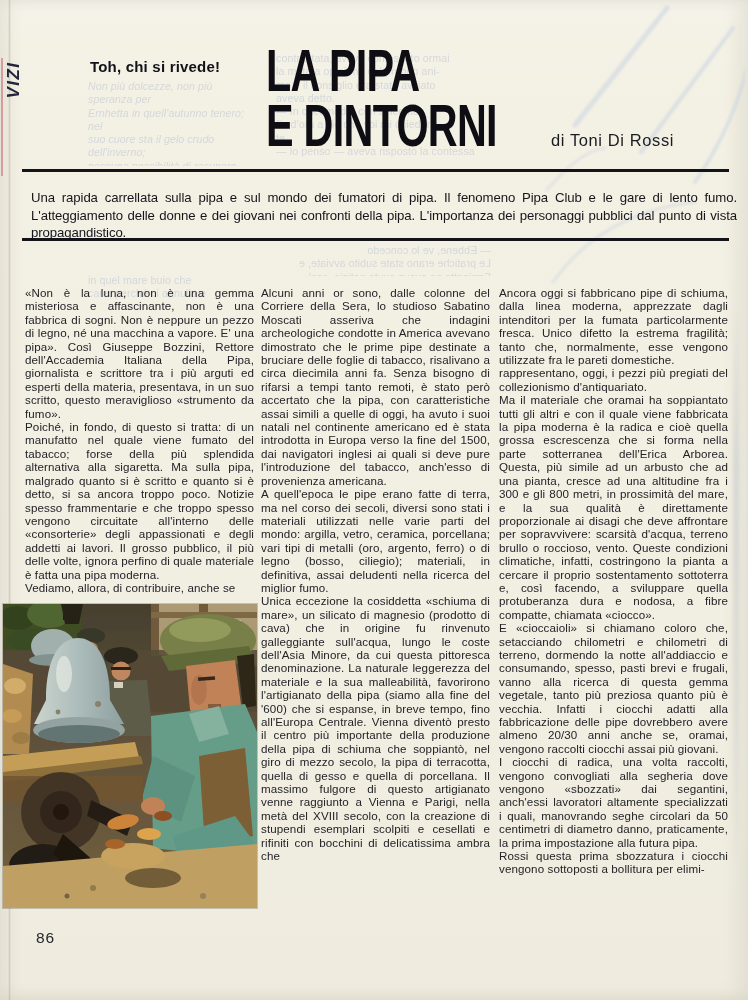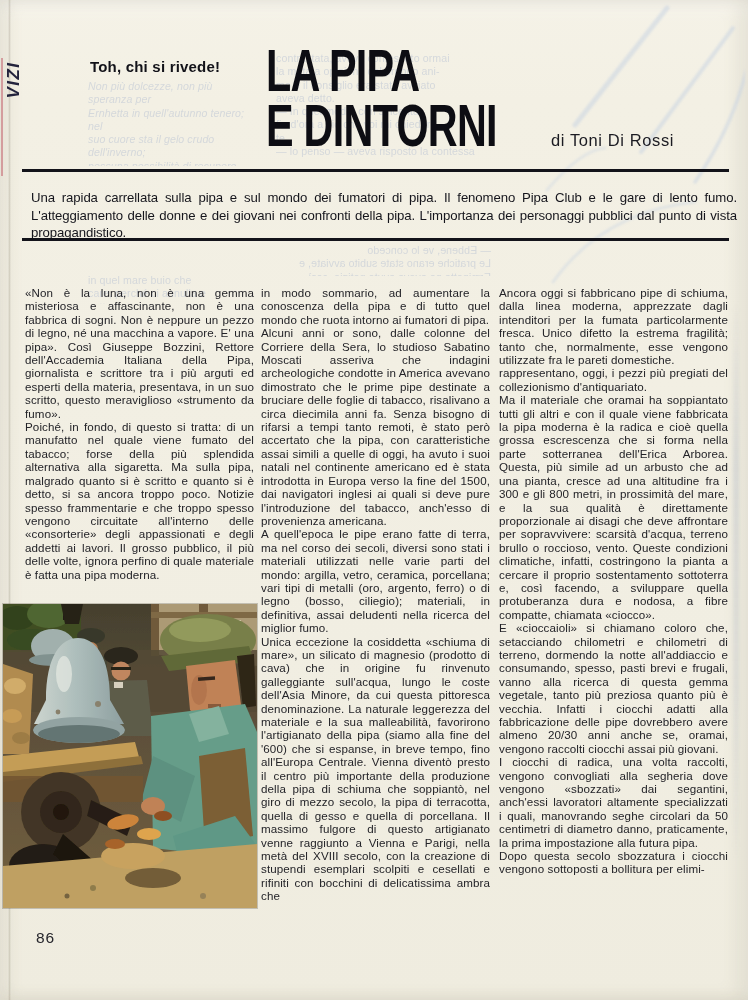--- a/index.html
+++ b/index.html
@@ -104,36 +104,36 @@
   </h1>
   <div class="byline">di Toni Di Rossi</div>
 
   <div class="rule rule-top"></div>
   <p class="standfirst">Una rapida carrellata sulla pipa e sul mondo dei fumatori di pipa. Il fenomeno Pipa Club e le gare di lento fumo. L'atteggiamento delle donne e dei giovani nei confronti della pipa. L'importanza dei personaggi pubblici dal punto di vista propagandistico.</p>
   <div class="rule rule-bottom"></div>
 
   <div class="col col1">
     <p>«Non è la luna, non è una gemma misteriosa e affascinante, non è una fabbrica di sogni. Non è neppure un pezzo di legno, né una macchina a vapore. E' una pipa». Così Giuseppe Bozzini, Rettore dell'Accademia Italiana della Pipa, giornalista e scrittore tra i più arguti ed esperti della materia, presentava, in un suo scritto, questo meraviglioso «strumento da fumo».</p>
     <p>Poiché, in fondo, di questo si tratta: di un manufatto nel quale viene fumato del tabacco; forse della più splendida alternativa alla sigaretta. Ma sulla pipa, malgrado quanto si è scritto e quanto si è detto, si sa ancora troppo poco. Notizie spesso frammentarie e che troppo spesso vengono circuitate all'interno delle «consorterie» degli appassionati e degli addetti ai lavori. Il grosso pubblico, il più delle volte, ignora perfino di quale materiale è fatta una pipa moderna.</p>
+    <p>Vediamo, allora, di contribuire, anche se</p>
   </div>
 
   <div class="col col2">
-    <p>in modo sommario, ad aumentare la conoscenza della pipa e di tutto quel mondo che ruota intorno ai fumatori di pipa.</p>
     <p>Alcuni anni or sono, dalle colonne del Corriere della Sera, lo studioso Sabatino Moscati asseriva che indagini archeologiche condotte in America avevano dimostrato che le prime pipe destinate a bruciare delle foglie di tabacco, risalivano a circa diecimila anni fa. Senza bisogno di rifarsi a tempi tanto remoti, è stato però accertato che la pipa, con caratteristiche assai simili a quelle di oggi, ha avuto i suoi natali nel continente americano ed è stata introdotta in Europa verso la fine del 1500, dai navigatori inglesi ai quali si deve pure l'introduzione del tabacco, anch'esso di provenienza americana.</p>
     <p>A quell'epoca le pipe erano fatte di terra, ma nel corso dei secoli, diversi sono stati i materiali utilizzati nelle varie parti del mondo: argilla, vetro, ceramica, porcellana; vari tipi di metalli (oro, argento, ferro) o di legno (bosso, ciliegio); materiali, in definitiva, assai deludenti nella ricerca del miglior fumo.</p>
     <p>Unica eccezione la cosiddetta «schiuma di mare», un silicato di magnesio (prodotto di cava) che in origine fu rinvenuto galleggiante sull'acqua, lungo le coste dell'Asia Minore, da cui questa pittoresca denominazione. La naturale leggerezza del materiale e la sua malleabilità, favorirono l'artigianato della pipa (siamo alla fine del '600) che si espanse, in breve tempo, fino all'Europa Centrale. Vienna diventò presto il centro più importante della produzione della pipa di schiuma che soppiantò, nel giro di mezzo secolo, la pipa di terracotta, quella di gesso e quella di porcellana. Il massimo fulgore di questo artigianato venne raggiunto a Vienna e Parigi, nella metà del XVIII secolo, con la creazione di stupendi esemplari scolpiti e cesellati e rifiniti con bocchini di delicatissima ambra che</p>
   </div>
 
   <div class="col col3">
     <p>Ancora oggi si fabbricano pipe di schiuma, dalla linea moderna, apprezzate dagli intenditori per la fumata particolarmente fresca. Unico difetto la estrema fragilità; tanto che, normalmente, esse vengono utilizzate fra le pareti domestiche.</p>
     <p>rappresentano, oggi, i pezzi più pregiati del collezionismo d'antiquariato.</p>
     <p>Ma il materiale che oramai ha soppiantato tutti gli altri e con il quale viene fabbricata la pipa moderna è la radica e cioè quella grossa escrescenza che si forma nella parte sotterranea dell'Erica Arborea. Questa, più simile ad un arbusto che ad una pianta, cresce ad una altitudine fra i 300 e gli 800 metri, in prossimità del mare, e la sua qualità è direttamente proporzionale ai disagi che deve affrontare per sopravvivere: scarsità d'acqua, terreno brullo o roccioso, vento. Queste condizioni climatiche, infatti, costringono la pianta a cercare il proprio sostentamento sottoterra e, così facendo, a sviluppare quella protuberanza dura e nodosa, a fibre compatte, chiamata «ciocco».</p>
     <p>E «cioccaioli» si chiamano coloro che, setacciando chilometri e chilometri di terreno, dormendo la notte all'addiaccio e consumando, spesso, pasti brevi e frugali, vanno alla ricerca di questa gemma vegetale, tanto più preziosa quanto più è vecchia. Infatti i ciocchi adatti alla fabbricazione delle pipe dovrebbero avere almeno 20/30 anni anche se, oramai, vengono raccolti ciocchi assai più giovani.</p>
     <p>I ciocchi di radica, una volta raccolti, vengono convogliati alla segheria dove vengono «sbozzati» dai segantini, anch'essi lavoratori altamente specializzati i quali, manovrando seghe circolari da 50 centimetri di diametro danno, praticamente, la prima impostazione alla futura pipa.</p>
-    <p>Dopo questa secolo sbozzatura i ciocchi vengono sottoposti a bollitura per elimi-</p>
+    <p>Rossi questa prima sbozzatura i ciocchi vengono sottoposti a bollitura per elimi-</p>
   </div>
 
   <figure class="photo">
     <svg viewBox="0 0 254 304" preserveAspectRatio="none" role="img">
       <defs>
         <linearGradient id="lampg" x1="0" y1="0" x2="1" y2="0">
           <stop offset="0" stop-color="#cdd9d8"></stop>
             <stop offset=".5" stop-color="#aabfc2"></stop>
             <stop offset="1" stop-color="#8aa0a6"></stop>
         </linearGradient>

